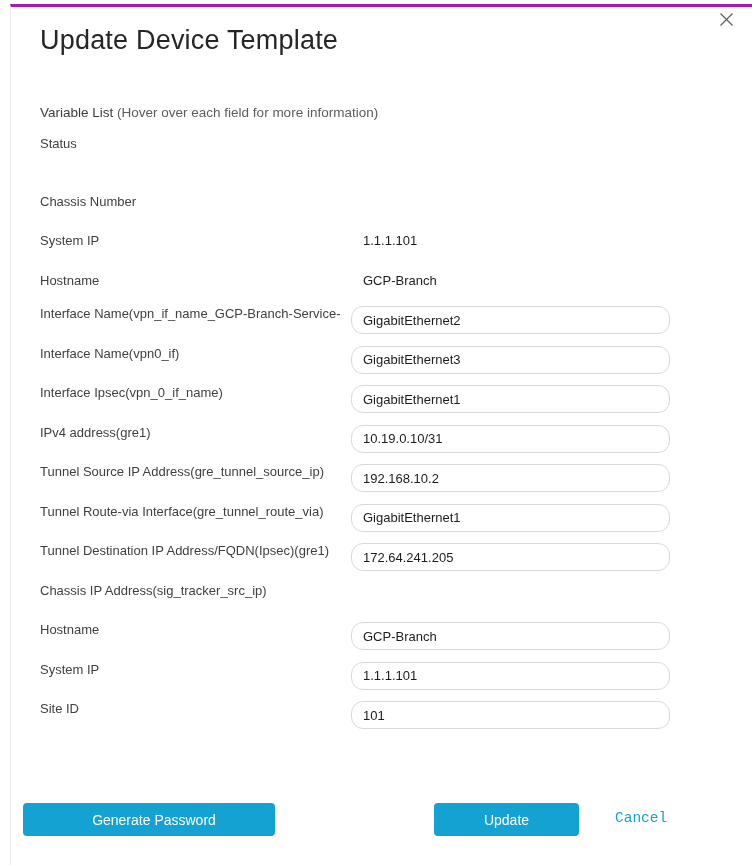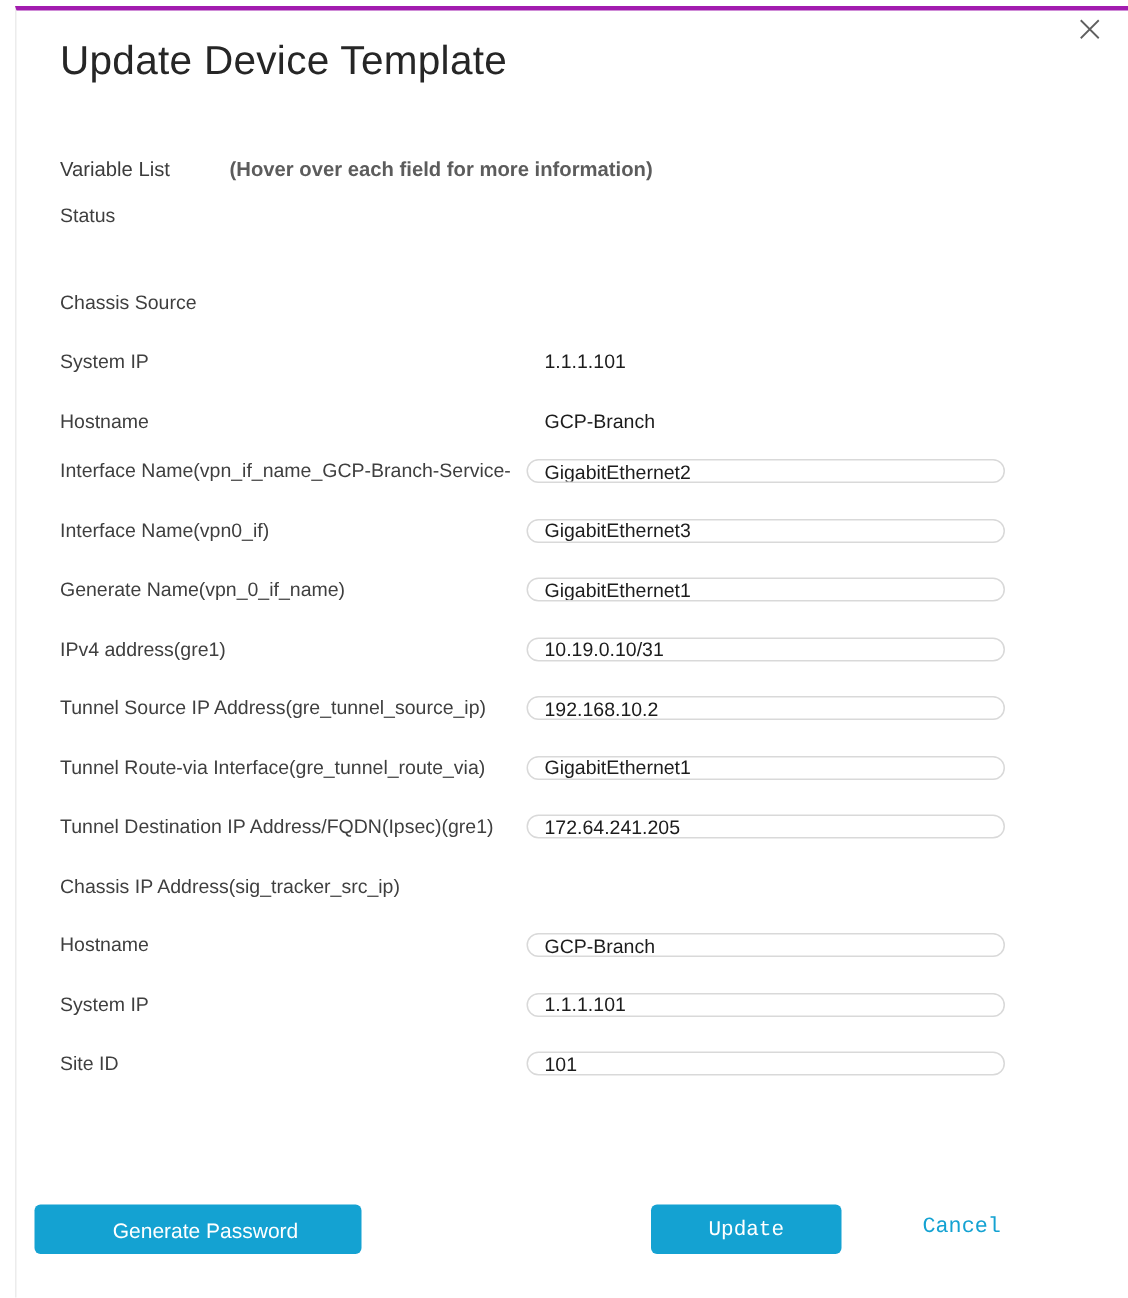--- a/index.html
+++ b/index.html
@@ -34,21 +34,21 @@
     color: #262626;
     letter-spacing: 0.2px;
   }
   .section-heading {
     position: absolute;
     left: 29px; top: 98px;
     font-size: 13.5px;
     color: #4d4d4d;
   }
   .section-heading .heading-strong { font-weight: 400; color: #3c3c3c; }
-  .section-heading .heading-hint { font-weight: 700; color: #5c5c5c; margin-left: 36px; }
+  .section-heading .heading-hint { font-weight: 400; color: #5c5c5c; }
   .rows {
     position: absolute;
     left: 29px; top: 129px;
     width: 630px;
   }
   .row {
     display: flex;
     align-items: flex-start;
     height: 39.5px;
   }
@@ -63,43 +63,43 @@
     overflow: hidden;
   }
   .field-static {
     flex: 1;
     padding-left: 12px;
     font-size: 13px;
     color: #1c1c1c;
   }
   .field-input {
     flex: 0 0 319px;
-    height: 16px;
+    height: 28px;
     border: 1px solid #d9d9d9;
     border-radius: 12px;
     padding: 0 11px;
     font-family: "Liberation Sans", sans-serif;
     font-size: 13px;
     color: #1c1c1c;
     background: #ffffff;
     outline: none;
   }
   .btn {
     position: absolute;
     height: 33px;
     border: none;
     border-radius: 4px;
     background: #14a2d2;
     color: #ffffff;
     font-family: "Liberation Sans", sans-serif;
     font-size: 14px;
     cursor: pointer;
   }
-  .btn-generate { left: 12px; top: 796px; width: 218px; padding-left: 10px; }
-  .btn-update  { left: 423px; top: 796px; width: 127px; font-family: Liberation Mono, monospace; }
+  .btn-generate { left: 12px; top: 796px; width: 252px; padding-left: 10px; }
+  .btn-update  { left: 423px; top: 796px; width: 145px; }
   .link-cancel {
     position: absolute;
     left: 604px; top: 803px;
     background: none; border: none;
     color: #14a2d2;
     font-family: Liberation Mono, monospace;
     font-size: 14.5px;
     font-weight: 500;
     cursor: pointer;
   }
@@ -127,21 +127,21 @@
 
   <div class="rows">
 
     <div class="row">
       <span class="field-label">Status</span>
     </div>
 
     <div class="row-spacer"></div>
 
     <div class="row">
-      <span class="field-label">Chassis Source</span>
+      <span class="field-label">Chassis Number</span>
       <span class="field-static"></span>
     </div>
 
     <div class="row">
       <span class="field-label">System IP</span>
       <span class="field-static">1.1.1.101</span>
     </div>
 
     <div class="row">
       <span class="field-label">Hostname</span>
@@ -152,21 +152,21 @@
       <span class="field-label">Interface Name(vpn_if_name_GCP-Branch-Service-</span>
       <input class="field-input" type="text" value="GigabitEthernet2" style="">
     </div>
 
     <div class="row">
       <span class="field-label">Interface Name(vpn0_if)</span>
       <input class="field-input" type="text" value="GigabitEthernet3" style="">
     </div>
 
     <div class="row">
-      <span class="field-label">Generate Name(vpn_0_if_name)</span>
+      <span class="field-label">Interface Ipsec(vpn_0_if_name)</span>
       <input class="field-input" type="text" value="GigabitEthernet1" style="">
     </div>
 
     <div class="row">
       <span class="field-label">IPv4 address(gre1)</span>
       <input class="field-input" type="text" value="10.19.0.10/31" style="">
     </div>
 
     <div class="row">
       <span class="field-label">Tunnel Source IP Address(gre_tunnel_source_ip)</span>

